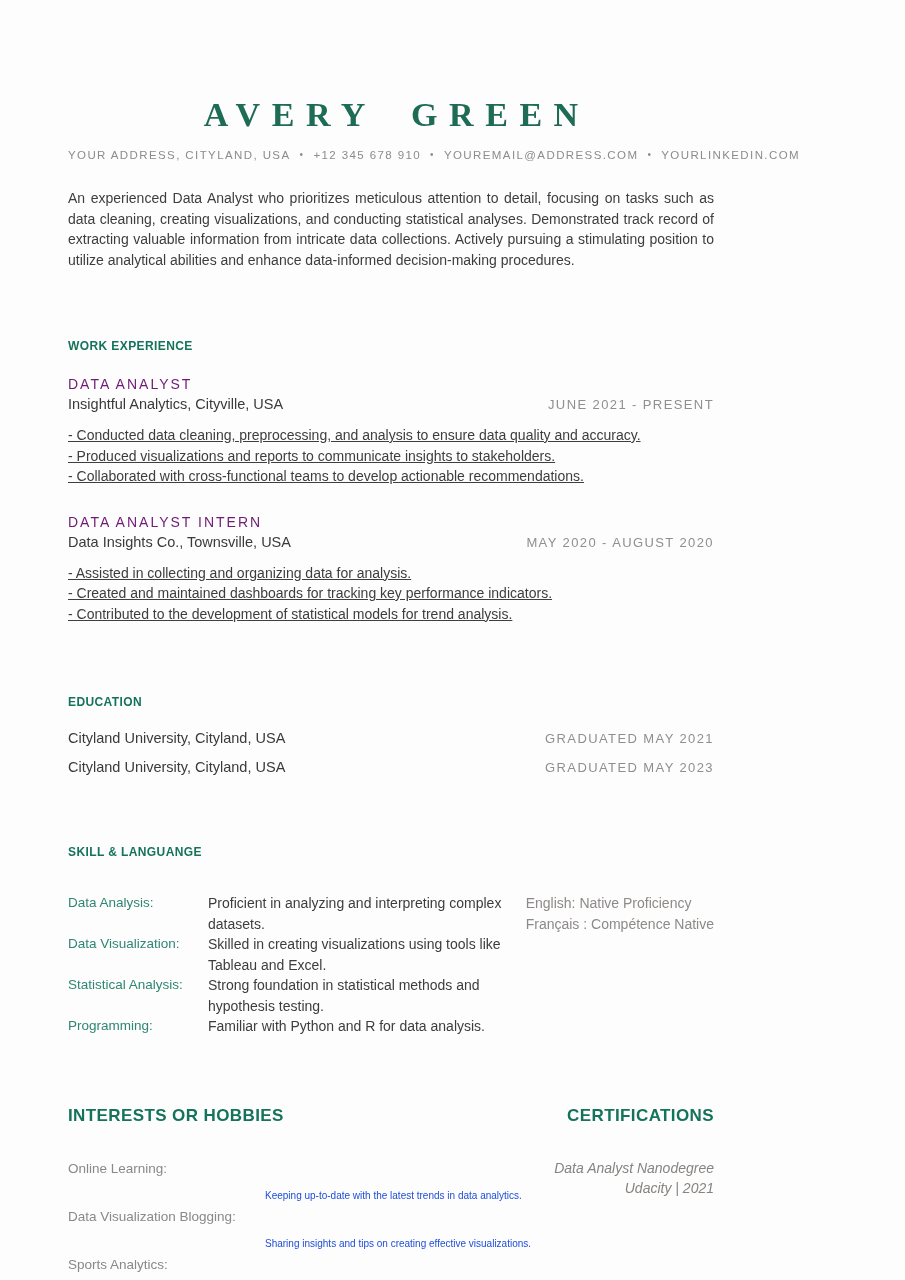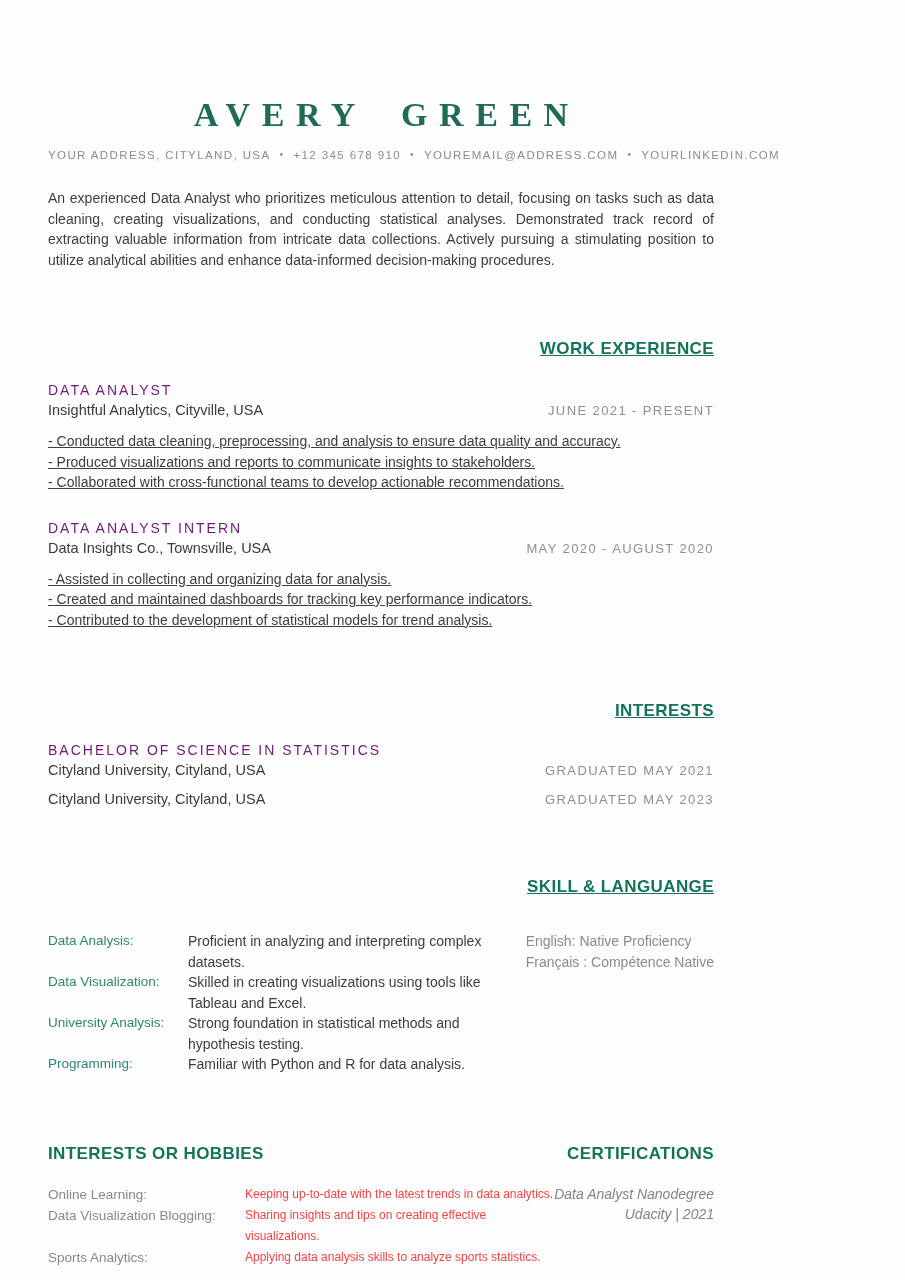--- a/index.html
+++ b/index.html
@@ -7,21 +7,21 @@
     width: 905px;
     height: 1280px;
     background: #fdfdfd;
     overflow: hidden;
     font-family: "Liberation Sans", "DejaVu Sans", sans-serif;
     color: #3f3f3f;
   }
   .page {
     width: 762px;
     height: 1280px;
-    padding: 96px 48px 0 48px;
+    padding: 96px 48px 0 68px;
   }
 
   
   .name {
     font-family: "Liberation Serif", "DejaVu Serif", serif;
     font-size: 34px;
     font-weight: 700;
     color: #1e6b56;
     text-align: center;
     letter-spacing: 0.34em;
@@ -48,26 +48,25 @@
   
   .summary {
     font-size: 14px;
     line-height: 20.5px;
     text-align: justify;
     color: #3d3d3d;
   }
 
   
   .section-heading {
-    font-size: 17px;
+    font-size: 12px;
     font-weight: 700;
     color: #14735a;
-    text-align: right;
+    text-align: left;
     letter-spacing: 0.4px;
-    text-decoration: underline;
   }
   .work-heading   { margin-top: 69px; margin-bottom: 23px; }
   .edu-heading    { margin-top: 71px; margin-bottom: 21px; }
   .skill-heading  { margin-top: 70px; margin-bottom: 23px; }
 
   
   .job { margin-bottom: 27px; }
   .job:last-child { margin-bottom: 0; }
   .job-title, .degree-title {
     font-size: 14px;
@@ -136,35 +135,36 @@
     justify-content: space-between;
     margin-top: 69px;
   }
   .interests-col { flex: 1 1 auto; }
   .certs-col { flex: 0 0 auto; text-align: right; }
   .bottom-heading {
     font-size: 17px;
     font-weight: 700;
     color: #14735a;
     letter-spacing: 0.4px;
-    margin-bottom: 20px;
+    margin-bottom: 32px;
   }
   .interest-row {
     display: flex;
     line-height: 21px;
     font-size: 13.5px;
   }
   .interest-label {
     width: 197px;
     flex: 0 0 197px;
     color: #8b8886;
   }
   .interest-desc {
-    color: #ef4444;
-    font-size: 12px;
+    color: #1d4ed8;
+    font-size: 10px;
+    margin-top: 27px;
   }
   .cert-line {
     font-size: 14px;
     line-height: 20.5px;
     color: #878380;
     font-style: italic;
   }
 </style>
 </head>
 <body>
@@ -202,24 +202,23 @@
       </div>
       <div class="bullets">
         <div class="bullet">- Assisted in collecting and organizing data for analysis.</div>
         <div class="bullet">- Created and maintained dashboards for tracking key performance indicators.</div>
         <div class="bullet">- Contributed to the development of statistical models for trend analysis.</div>
       </div>
     </div>
   </section>
 
   <section>
-    <h2 class="section-heading edu-heading">INTERESTS</h2>
+    <h2 class="section-heading edu-heading">EDUCATION</h2>
 
     <div class="degree">
-      <div class="degree-title">BACHELOR OF SCIENCE IN STATISTICS</div>
       <div class="row-split">
         <span class="school">Cityland University, Cityland, USA</span>
         <span class="dates">GRADUATED MAY 2021</span>
       </div>
     </div>
 
     <div class="degree">
       <div class="row-split">
         <span class="school">Cityland University, Cityland, USA</span>
         <span class="dates">GRADUATED MAY 2023</span>
@@ -233,21 +232,21 @@
       <div class="skills-list">
         <div class="skill-row">
           <span class="skill-label">Data Analysis:</span>
           <span class="skill-desc">Proficient in analyzing and interpreting complex datasets.</span>
         </div>
         <div class="skill-row">
           <span class="skill-label">Data Visualization:</span>
           <span class="skill-desc">Skilled in creating visualizations using tools like Tableau and Excel.</span>
         </div>
         <div class="skill-row">
-          <span class="skill-label">University Analysis:</span>
+          <span class="skill-label">Statistical Analysis:</span>
           <span class="skill-desc">Strong foundation in statistical methods and hypothesis testing.</span>
         </div>
         <div class="skill-row">
           <span class="skill-label">Programming:</span>
           <span class="skill-desc">Familiar with Python and R for data analysis.</span>
         </div>
       </div>
       <div class="languages">
         <div>English: Native Proficiency</div>
         <div>Français : Compétence Native</div>

